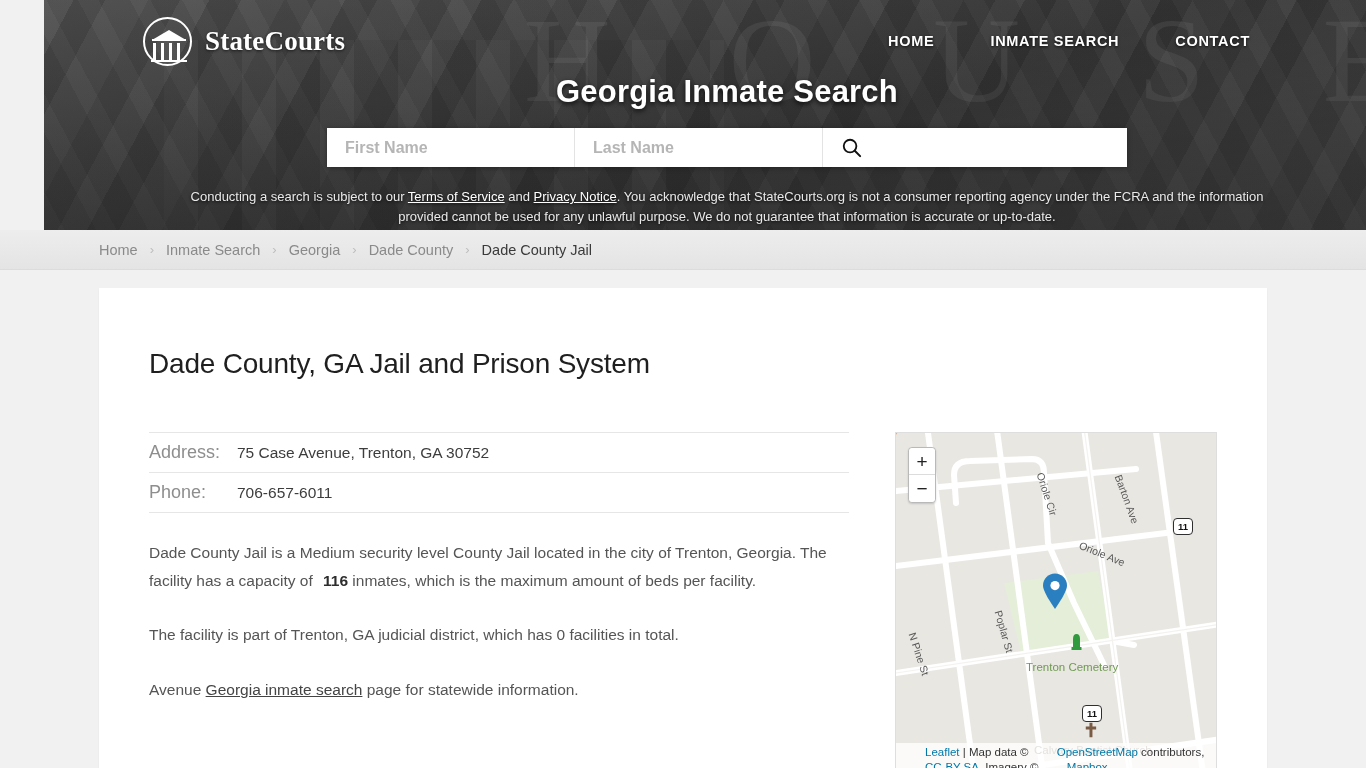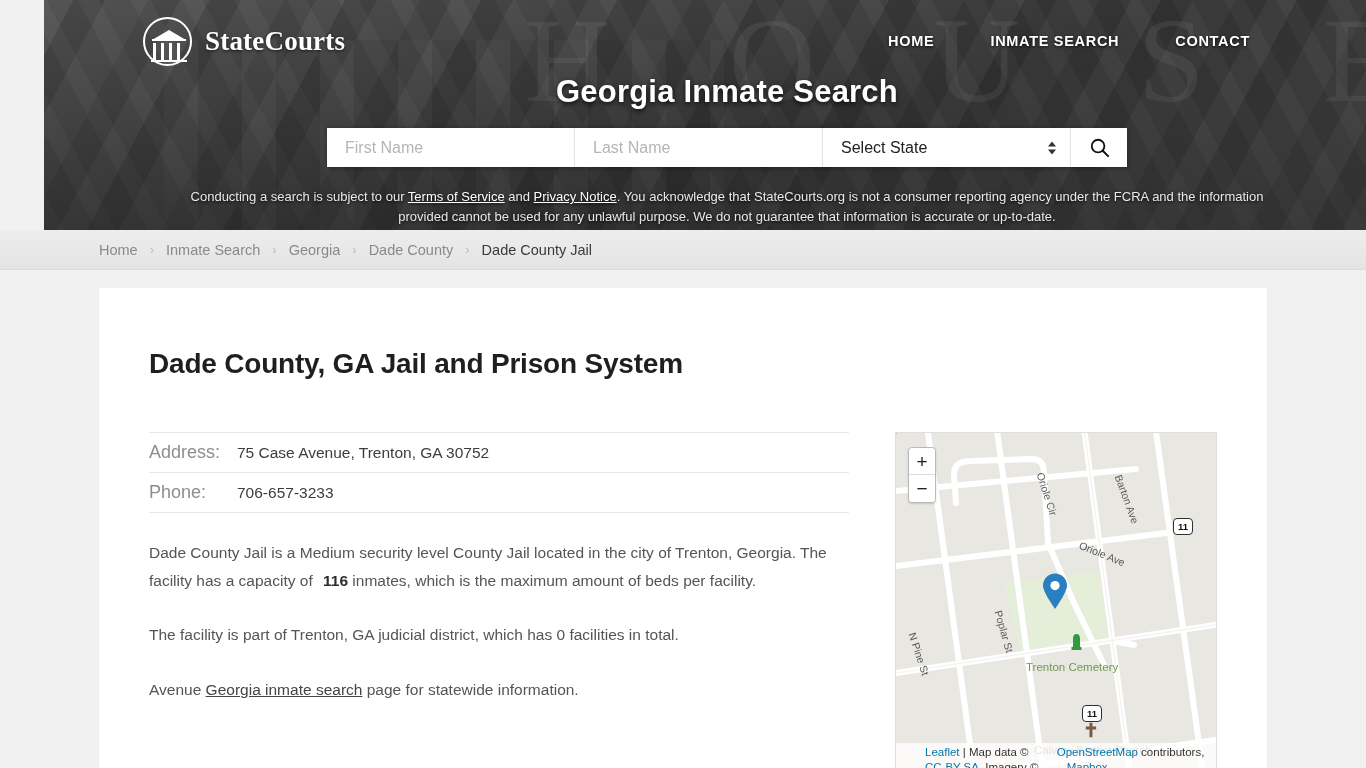--- a/index.html
+++ b/index.html
@@ -126,20 +126,21 @@
     background: #fff;
     display: flex; align-items: stretch;
     box-shadow: 0 1px 5px rgba(0,0,0,.35);
   }
   .searchbar input[type="text"] {
     border: 0; outline: none;
     font-family: "Liberation Sans", sans-serif;
     font-size: 16px; color: #333;
     padding: 0 18px;
     background: transparent;
+    font-weight: bold;
   }
   .searchbar input::placeholder { color: #b5b5b5; }
   .f-first { width: 248px; border-right: 1px solid #e3e3e3 !important; }
   .f-last  { width: 248px; border-right: 1px solid #e3e3e3 !important; }
   .f-state {
     flex: 1;
     position: relative;
     display: flex; align-items: center;
     padding: 0 18px;
     font-size: 16px; color: #222;
@@ -192,21 +193,21 @@
   
   .page { padding: 18px 99px 0; }
   .card {
     background: #fff;
     min-height: 600px;
     padding: 44px 50px 0;
     box-shadow: 0 1px 2px rgba(0,0,0,.05);
   }
   .page-title {
     font-size: 28px;
-    font-weight: 700;
+    font-weight: 400;
     color: #1f1f1f;
     margin: 16px 0 0;
     letter-spacing: -.2px;
   }
 
   .content-row { display: flex; gap: 46px; margin-top: 52px; }
   .col-left { width: 700px; }
   .col-right { width: 322px; }
 
   
@@ -329,27 +330,20 @@
         <a href="#">INMATE SEARCH</a>
         <a href="#">CONTACT</a>
       </div>
     </div>
 
     <h1 class="hero-title">Georgia Inmate Search</h1>
 
     <div class="searchbar">
       <input type="text" class="f-first" placeholder="First Name" style="">
       <input type="text" class="f-last" placeholder="Last Name" style="">
-      <div class="f-state">
-        <span>Select State</span>
-        <span class="stepper">
-          <i class="up"></i>
-            <i class="down"></i>
-        </span>
-      </div>
       <button class="search-btn">
         <svg width="23" height="23" viewBox="0 0 24 24">
           <circle cx="10.5" cy="10.5" r="6.6" fill="none" stroke="#111" stroke-width="1.9"></circle>
           <line x1="15.4" y1="15.4" x2="21" y2="21" stroke="#111" stroke-width="2.1" stroke-linecap="round"></line>
         </svg>
       </button>
     </div>
 
     <div class="disclaimer">
       <span>Conducting a search is subject to our </span><a href="#">Terms of Service</a><span> and </span><a href="#">Privacy Notice</a><span>. You acknowledge that StateCourts.org is not a consumer reporting agency under the FCRA and the information provided cannot be used for any unlawful purpose. We do not guarantee that information is accurate or up-to-date.</span>
@@ -379,21 +373,21 @@
       <div class="col-left">
 
         <table class="info-table">
           <tbody>
             <tr>
               <th>Address:</th>
               <td>75 Case Avenue, Trenton, GA 30752</td>
             </tr>
             <tr>
               <th>Phone:</th>
-              <td>706-657-3233</td>
+              <td>706-657-6011</td>
             </tr>
           </tbody>
         </table>
 
         <p class="body-text"><span>Dade County Jail is a Medium security level County Jail located in the city of Trenton, Georgia. The facility has a capacity of </span><b>116</b><span> inmates, which is the maximum amount of beds per facility.</span></p>
 
         <p class="body-text">The facility is part of Trenton, GA judicial district, which has 0 facilities in total.</p>
 
         <p class="body-text"><span>Avenue </span><a href="#">Georgia inmate search</a><span> page for statewide information.</span></p>
       </div>

